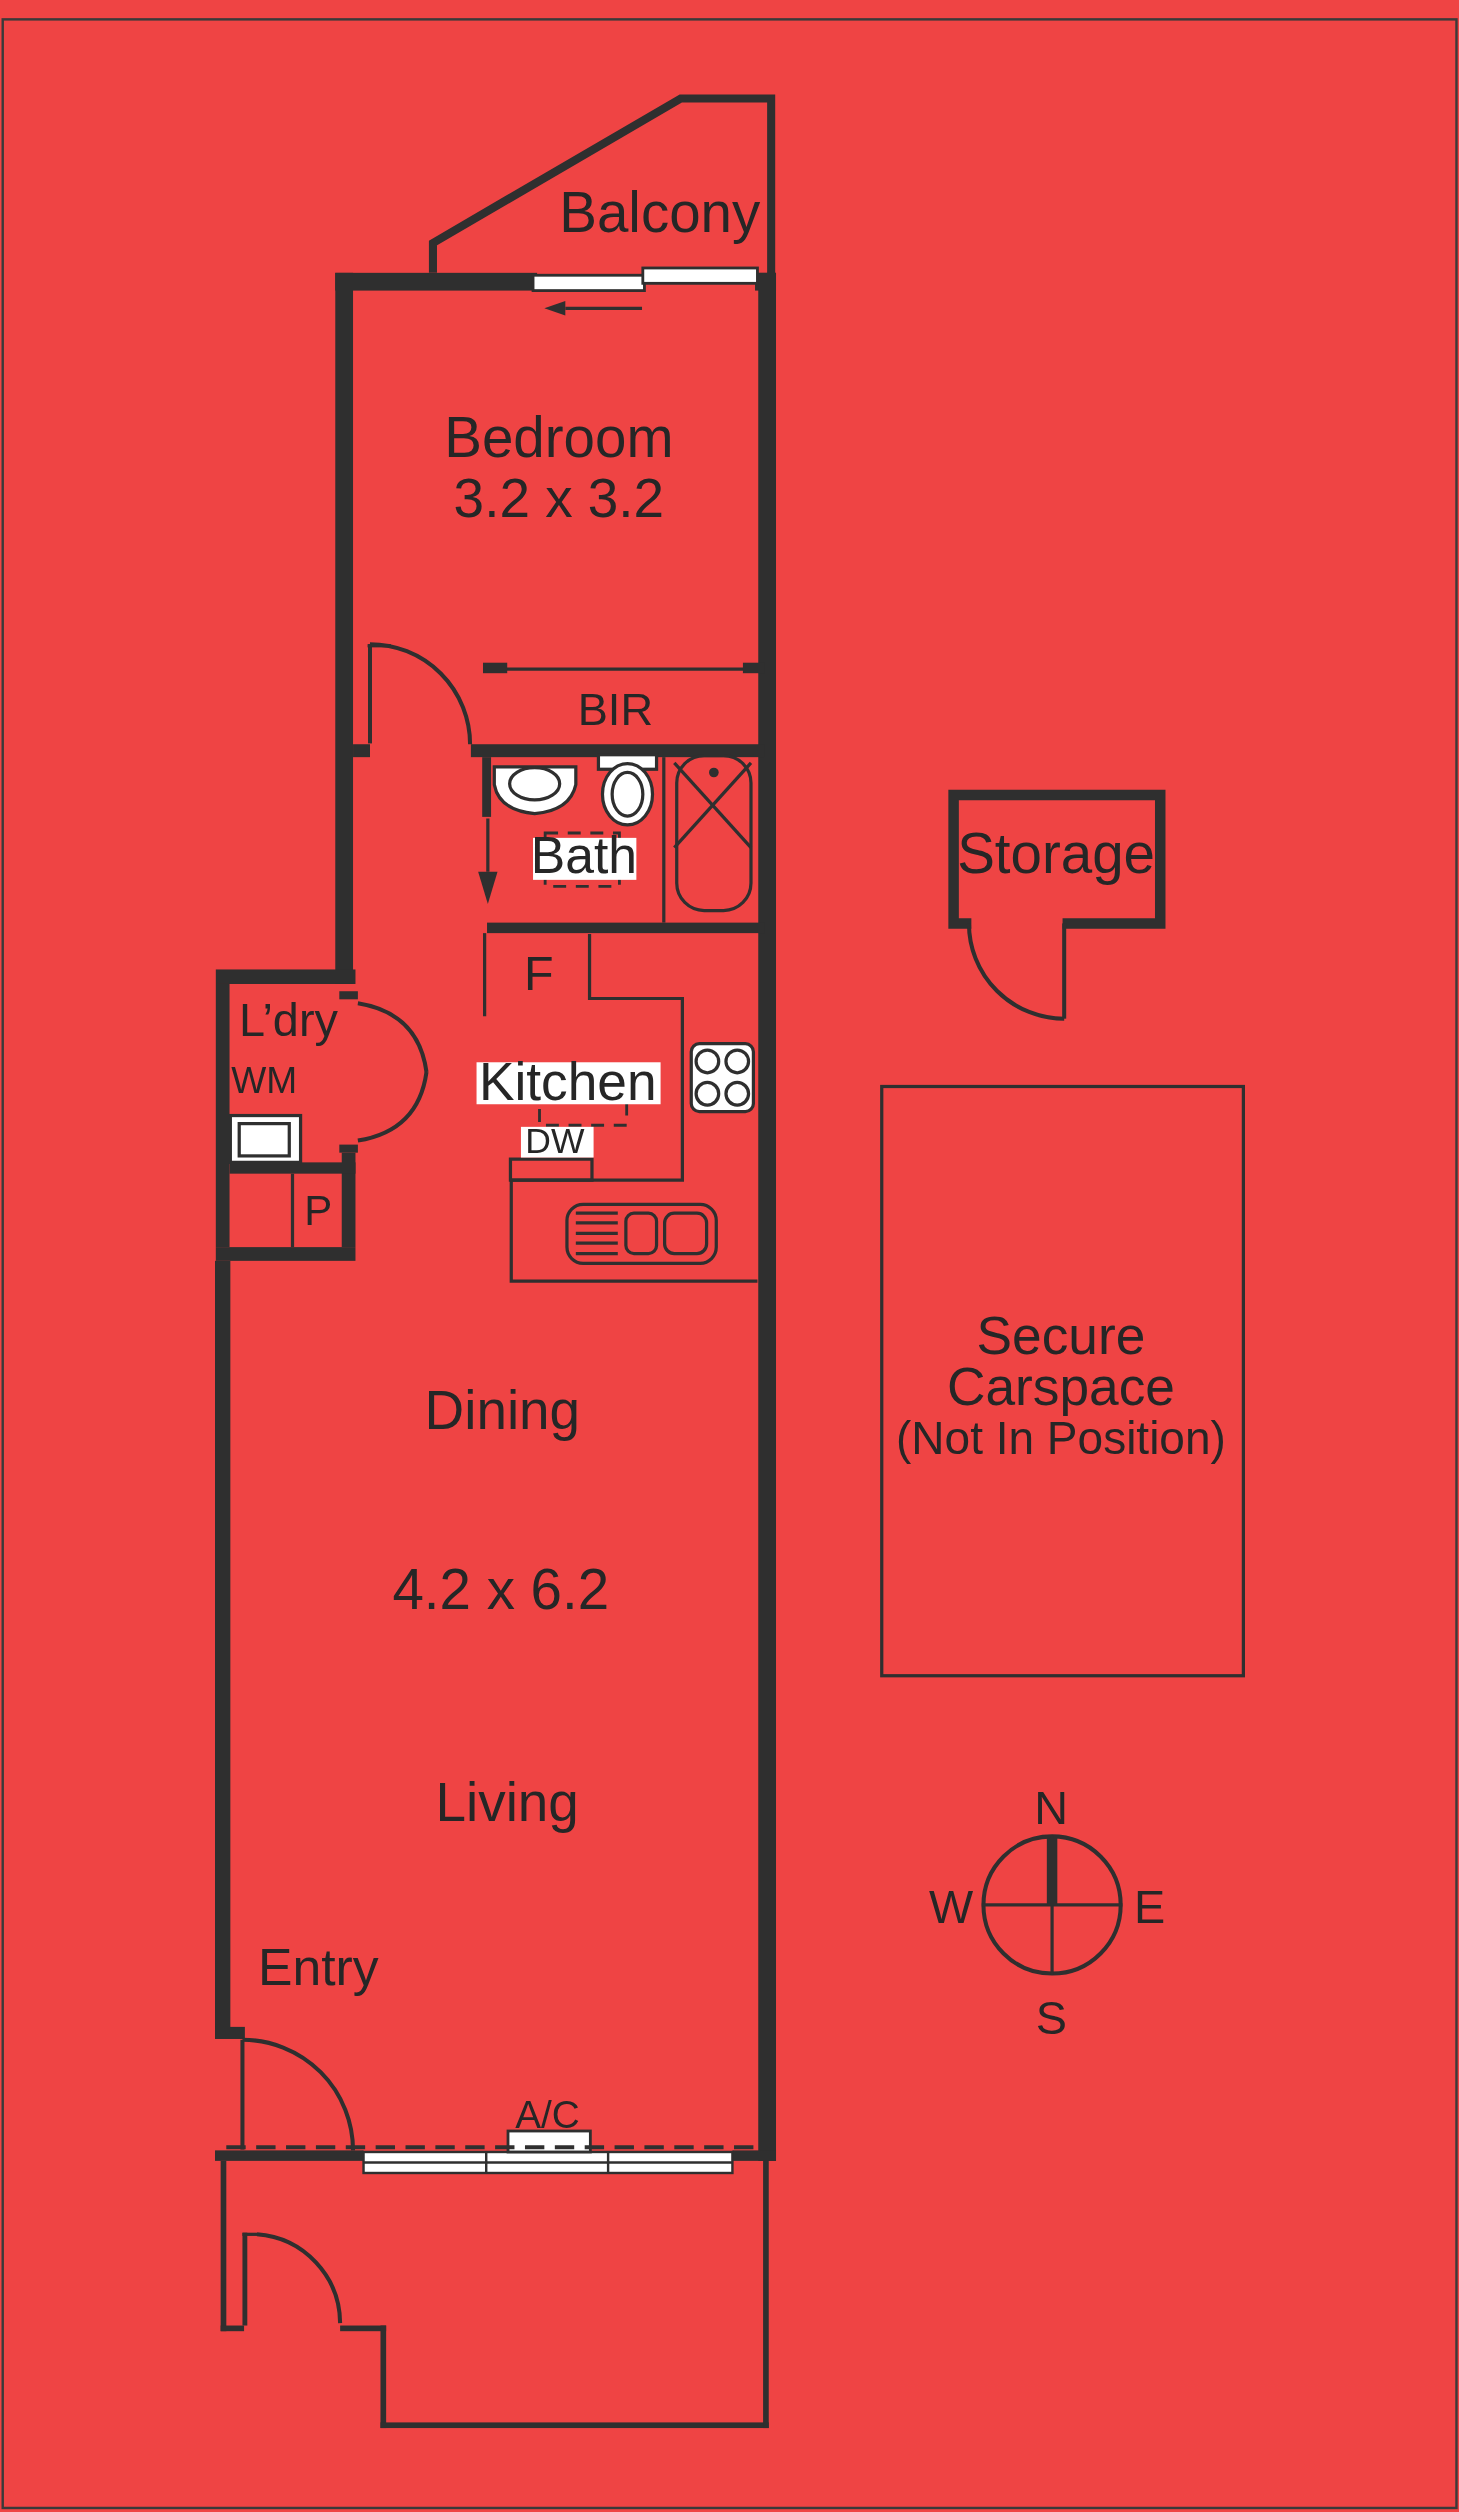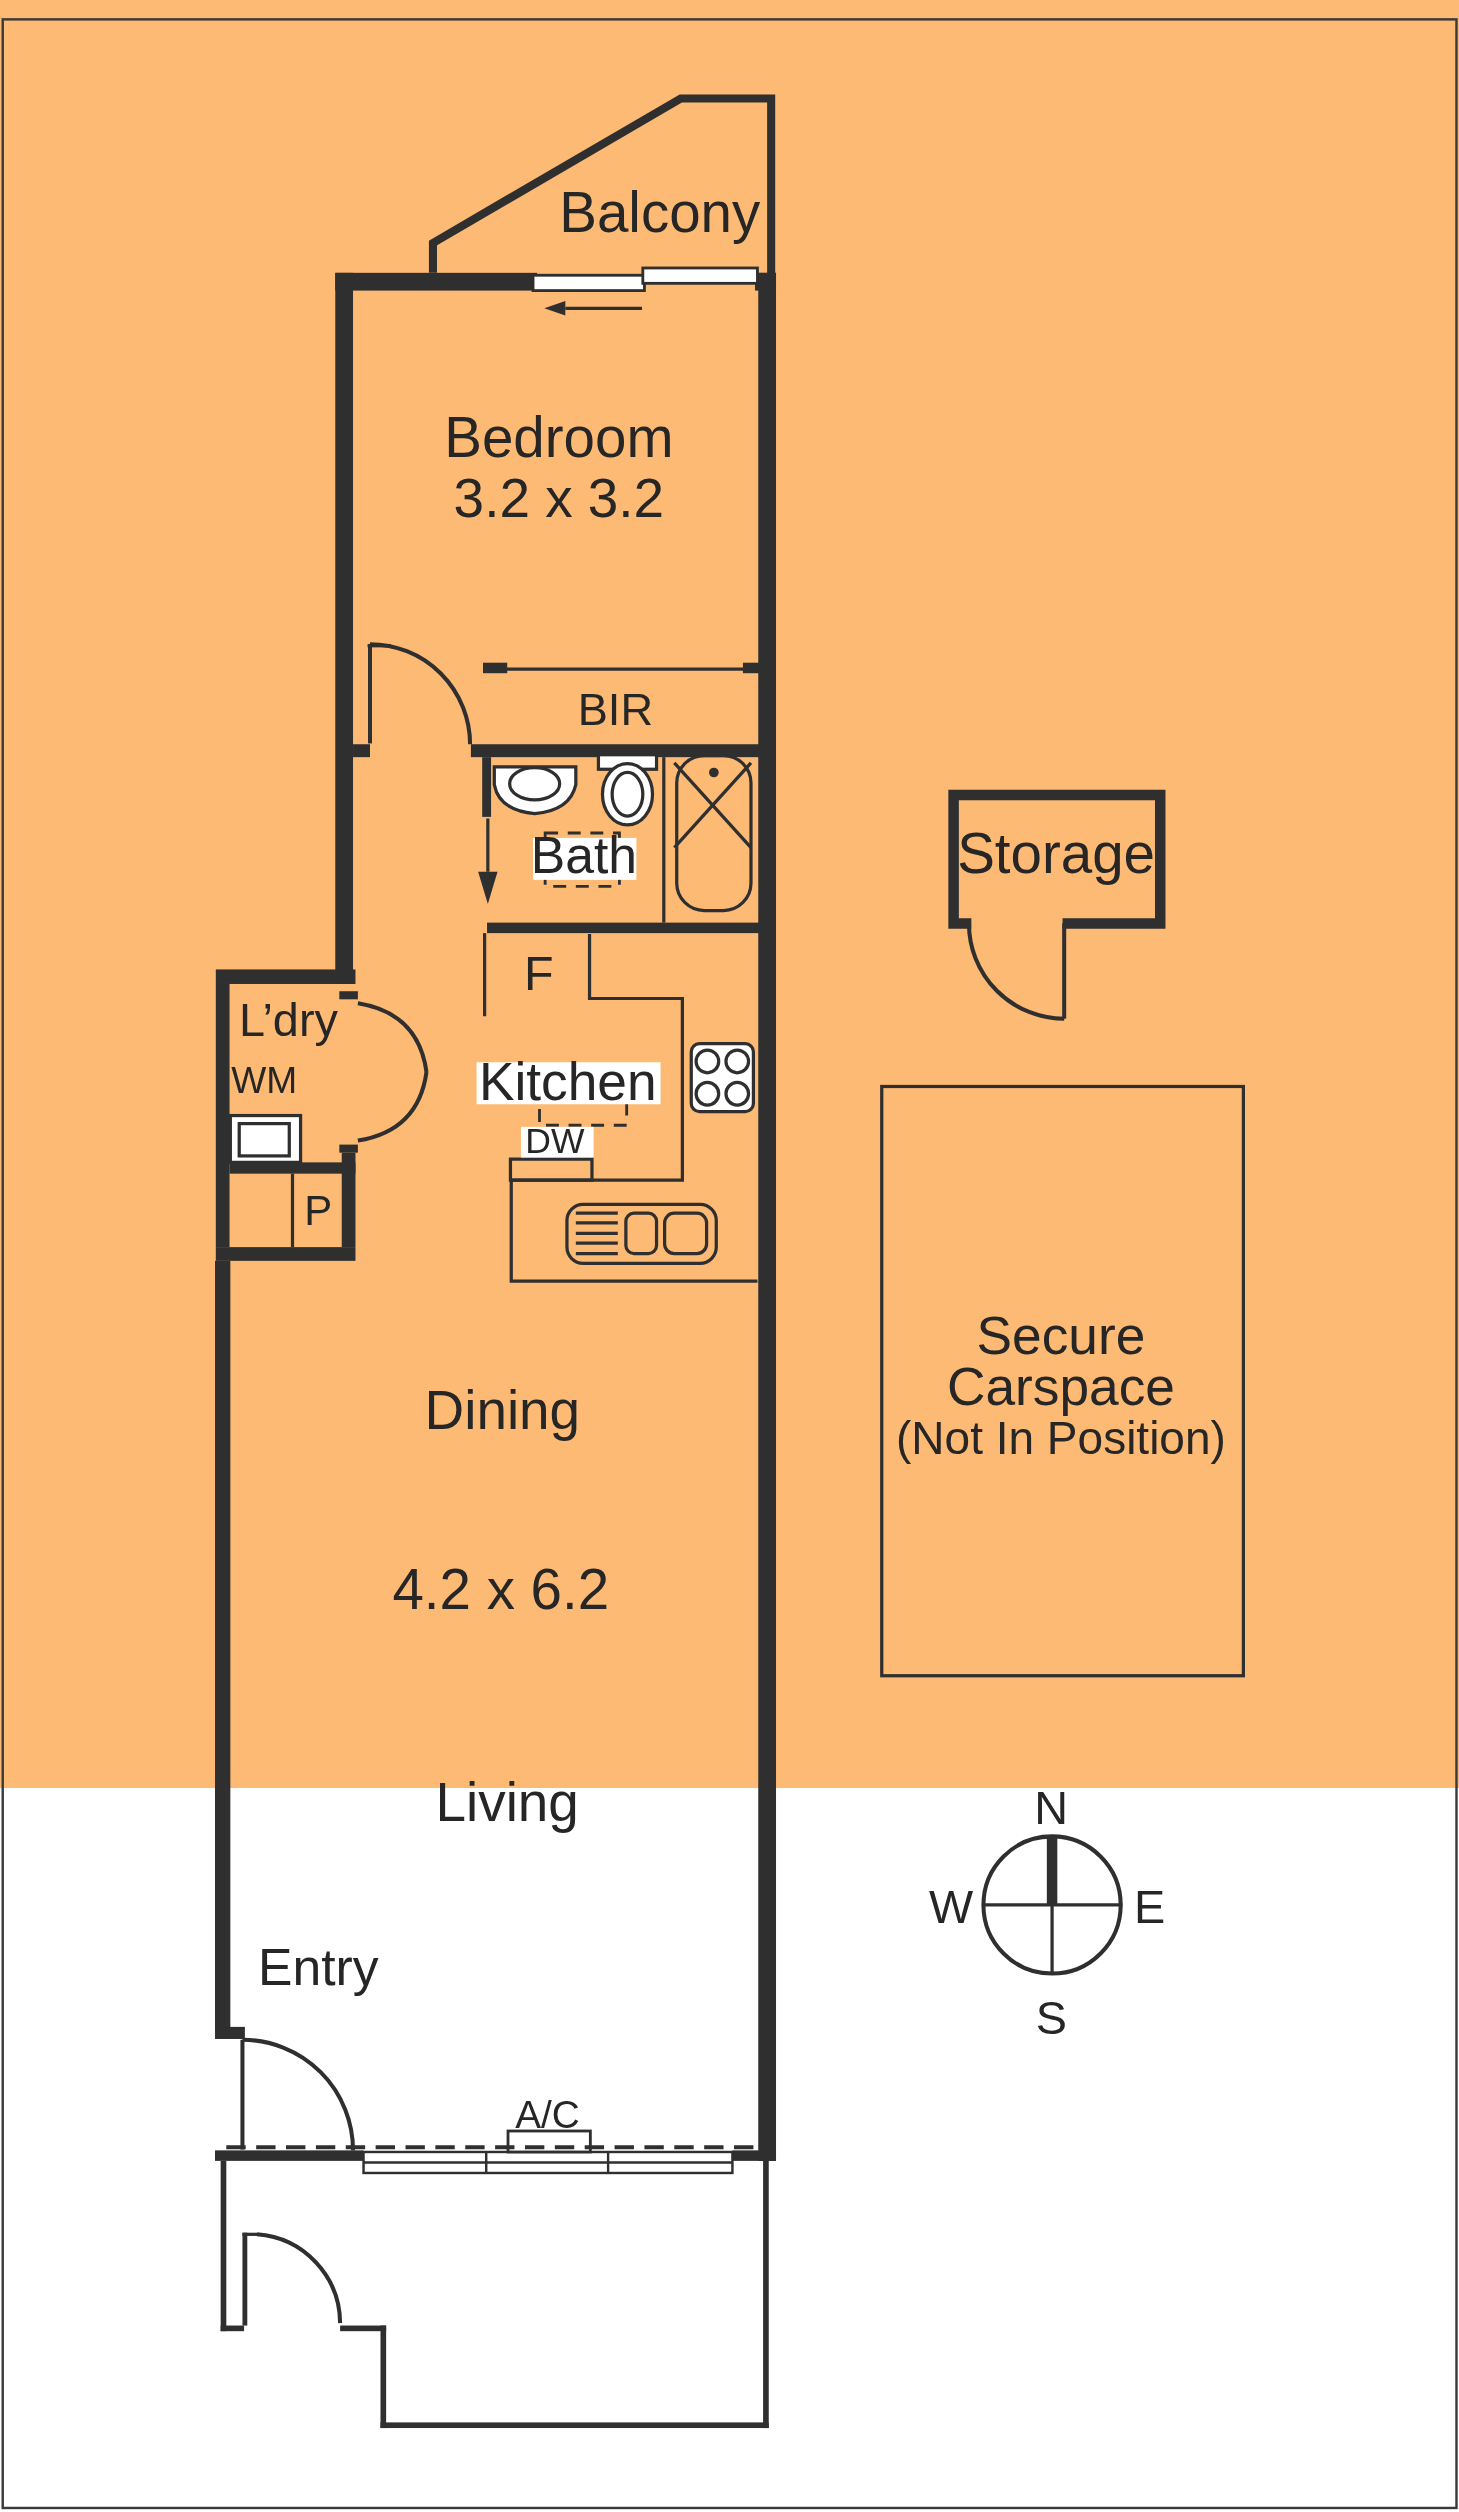--- a/index.html
+++ b/index.html
@@ -6,22 +6,22 @@
     margin: 0;
     padding: 0;
     background: #ffffff;
     width: 1460px;
     height: 2512px;
     font-family: "Liberation Sans", sans-serif;
   }
   #plan-wrap {
     position: relative;
     width: 1460px;
-    height: 1788px;
-    background: #fdba74;
+    height: 2512px;
+    background: #ef4444;
   }
   svg { display: block; }
   .wall { fill: #2f2f2f; stroke: none; }
   .thinline { stroke: #2f2f2f; stroke-width: 4; fill: none; }
   .fixture { stroke: #2f2f2f; stroke-width: 4; fill: #ffffff; }
   .fixture-open { stroke: #2f2f2f; stroke-width: 4; fill: none; }
   .door { stroke: #2f2f2f; stroke-width: 5; fill: none; }
   .panel { stroke: #2f2f2f; stroke-width: 3.5; fill: #ffffff; }
   .dashedrect { stroke: #2f2f2f; stroke-width: 3.5; fill: none; stroke-dasharray: 16 12; }
   .label { fill: #262626; text-anchor: middle; }

